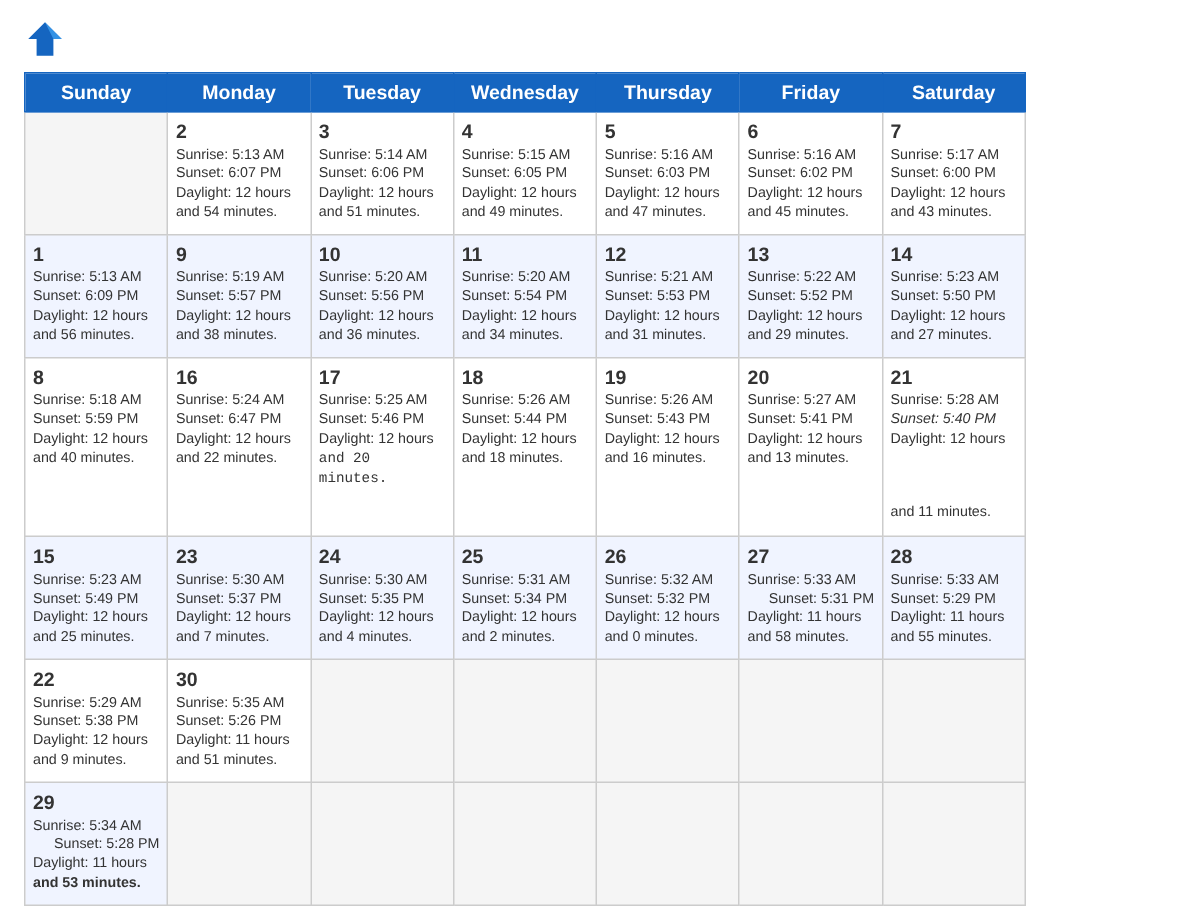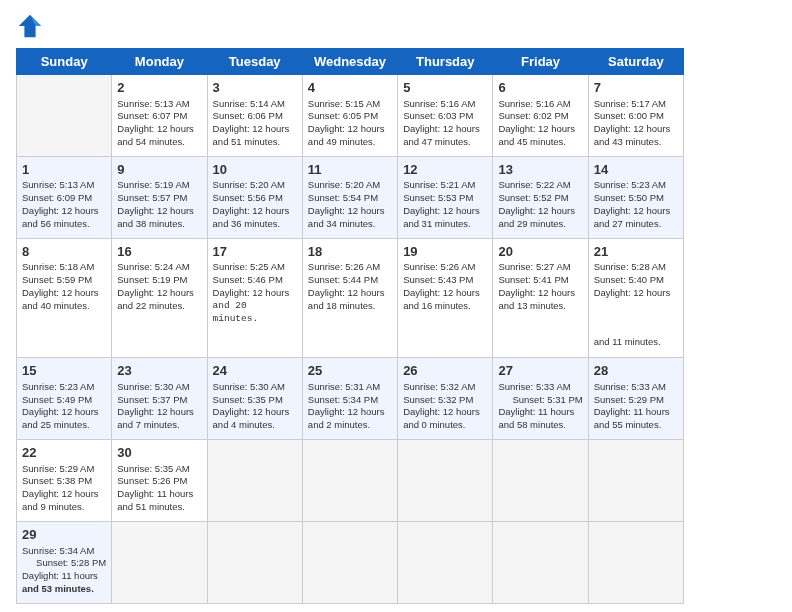--- a/index.html
+++ b/index.html
@@ -221,21 +221,21 @@
           <td>
             <span class="day-num">8</span>
             <span style="display: block;">Sunrise: 5:18 AM</span>
             <span style="display: block;">Sunset: 5:59 PM</span>
             <span style="display: block;">Daylight: 12 hours</span>
             <span style="display: block;">and 40 minutes.</span>
           </td>
           <td>
             <span class="day-num">16</span>
             <span style="display: block;">Sunrise: 5:24 AM</span>
-            <span style="display: block;">Sunset: 5:19 PM</span>
+            <span style="display: block;">Sunset: 6:47 PM</span>
             <span style="display: block;">Daylight: 12 hours</span>
             <span style="display: block;">and 22 minutes.</span>
           </td>
           <td>
             <span class="day-num">17</span>
             <span style="display: block;">Sunrise: 5:25 AM</span>
             <span style="display: block;">Sunset: 5:46 PM</span>
             <span style="display: block;">Daylight: 12 hours</span>
             <span style="display: block; font-family: Liberation Mono, monospace;">and 20 minutes.</span>
           </td>
@@ -256,21 +256,21 @@
           <td>
             <span class="day-num">20</span>
             <span style="display: block;">Sunrise: 5:27 AM</span>
             <span style="display: block;">Sunset: 5:41 PM</span>
             <span style="display: block;">Daylight: 12 hours</span>
             <span style="display: block;">and 13 minutes.</span>
           </td>
           <td>
             <span class="day-num">21</span>
             <span style="display: block;">Sunrise: 5:28 AM</span>
-            <span style="display: block;">Sunset: 5:40 PM</span>
+            <span style="display: block; font-style: italic;">Sunset: 5:40 PM</span>
             <span style="display: block;">Daylight: 12 hours</span>
             <span style="display: block; margin-top: 36px;">and 11 minutes.</span>
           </td>
         </tr>
         <tr class="row-even">
           <td>
             <span class="day-num">15</span>
             <span style="display: block;">Sunrise: 5:23 AM</span>
             <span style="display: block;">Sunset: 5:49 PM</span>
             <span style="display: block;">Daylight: 12 hours</span>

